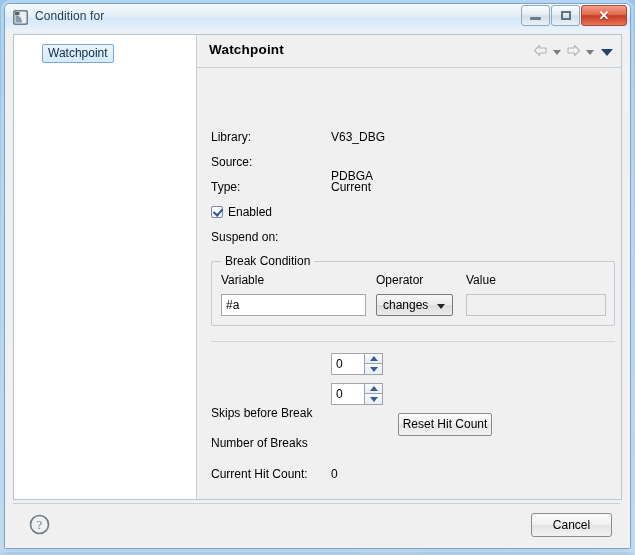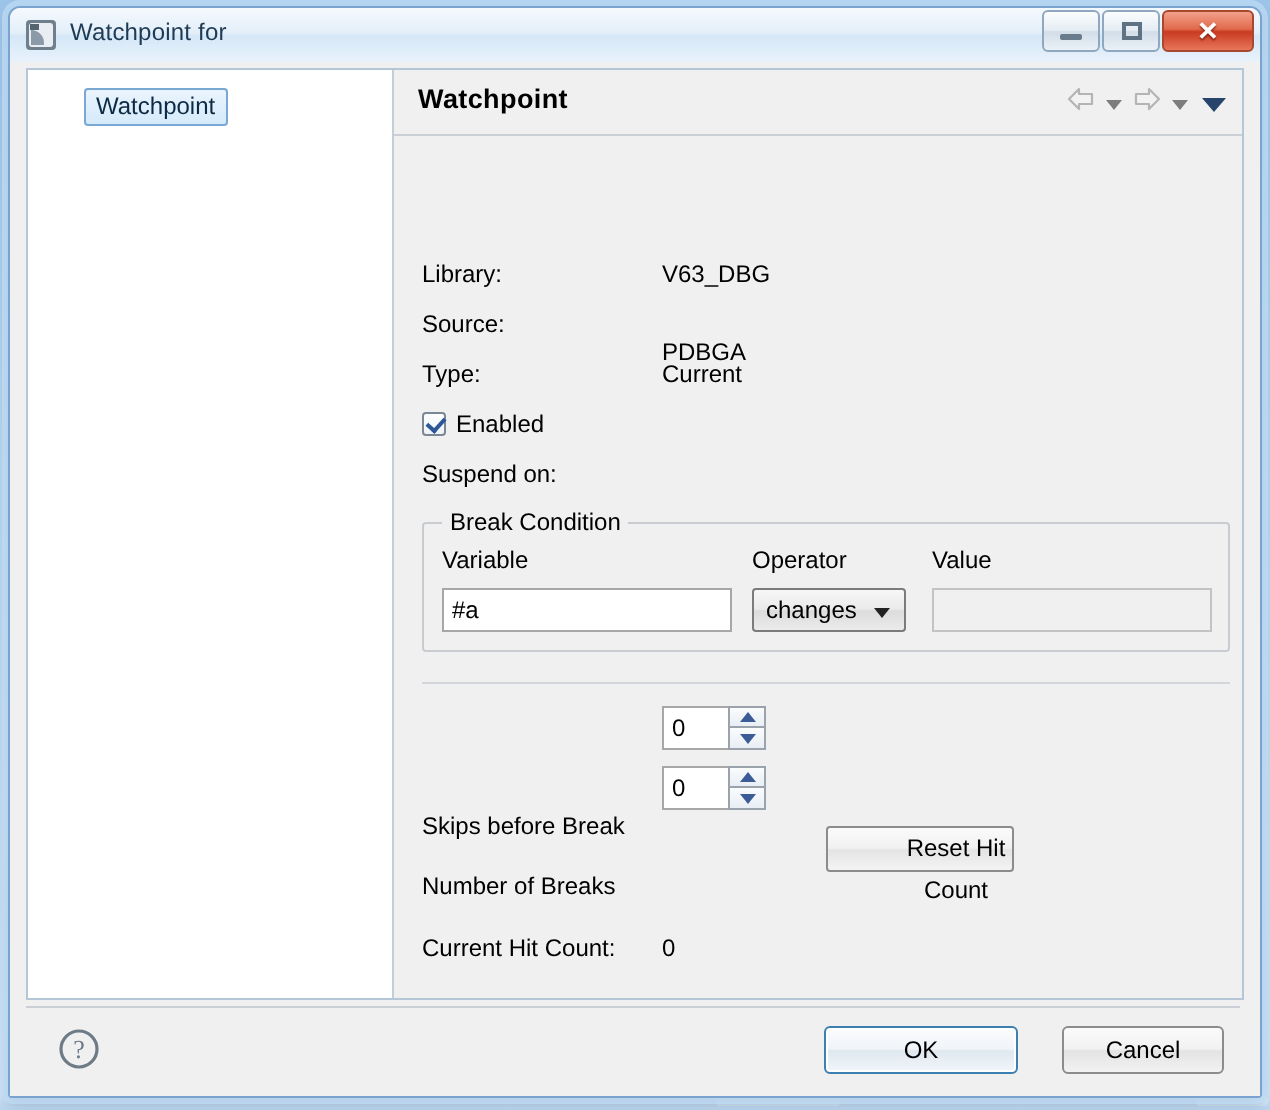--- a/index.html
+++ b/index.html
@@ -409,21 +409,21 @@
 
     <div class="titlebar">
       <span class="app-icon">
         <svg width="17" height="17" viewBox="0 0 17 17">
           <rect x="1" y="1" width="15" height="15" rx="2" fill="#6f7f8c"></rect>
           <rect x="2.5" y="2.5" width="12" height="12" rx="1.5" fill="#e9eef2"></rect>
           <path d="M3.5 13.5 L3.5 6 A6.5 6.5 0 0 1 10 12.5 L10 13.5 Z" fill="#8a9aa7"></path>
           <rect x="3" y="3" width="4.5" height="3" fill="#55656f"></rect>
         </svg>
       </span>
-      <span class="title-text">Watchpoint for</span>
+      <span class="title-text">Condition for</span>
       <div class="winbtns">
         <div class="wbtn">
             <span class="glyph-min"></span>
           </div>
         <div class="wbtn">
             <span class="glyph-max"></span>
           </div>
         <div class="wbtn close">
             <span class="glyph-close">✕</span>
           </div>
@@ -508,32 +508,31 @@
             <div class="spinner" style="left:134px; top:315px;">
               <div class="sp-field">0</div>
               <div class="sp-btns">
                 <div class="sp-btn sp-up"></div>
                 <div class="sp-btn sp-down"></div>
               </div>
             </div>
 
             <div class="row" style="left:14px; top:351px;">Current Hit Count:</div>
             <div class="row" style="left:134px; top:351px;">0</div>
-            <div class="btn" style="left:216px; top:345px; width:94px;padding-left:36px;">Reset Hit Count</div>
+            <div class="btn" style="left:201px; top:345px; width:94px;">Reset Hit Count</div>
 
           </div>
         </div>
       </div>
 
       <div class="bottom-bar">
         <span class="help-icon">
           <svg width="21" height="21" viewBox="0 0 21 21">
             <circle cx="10.5" cy="10.5" r="9" fill="none" stroke="#6d7b87" stroke-width="1.6"></circle>
             <text x="10.5" y="15" text-anchor="middle" font-family="Liberation Serif, serif" font-size="13" fill="#6d7b87">?</text>
           </svg>
         </span>
-        <div class="btn-ok">OK</div>
         <div class="btn-cancel">Cancel</div>
       </div>
 
     </div>
   </div>
 </div>
 
 </body></html>

